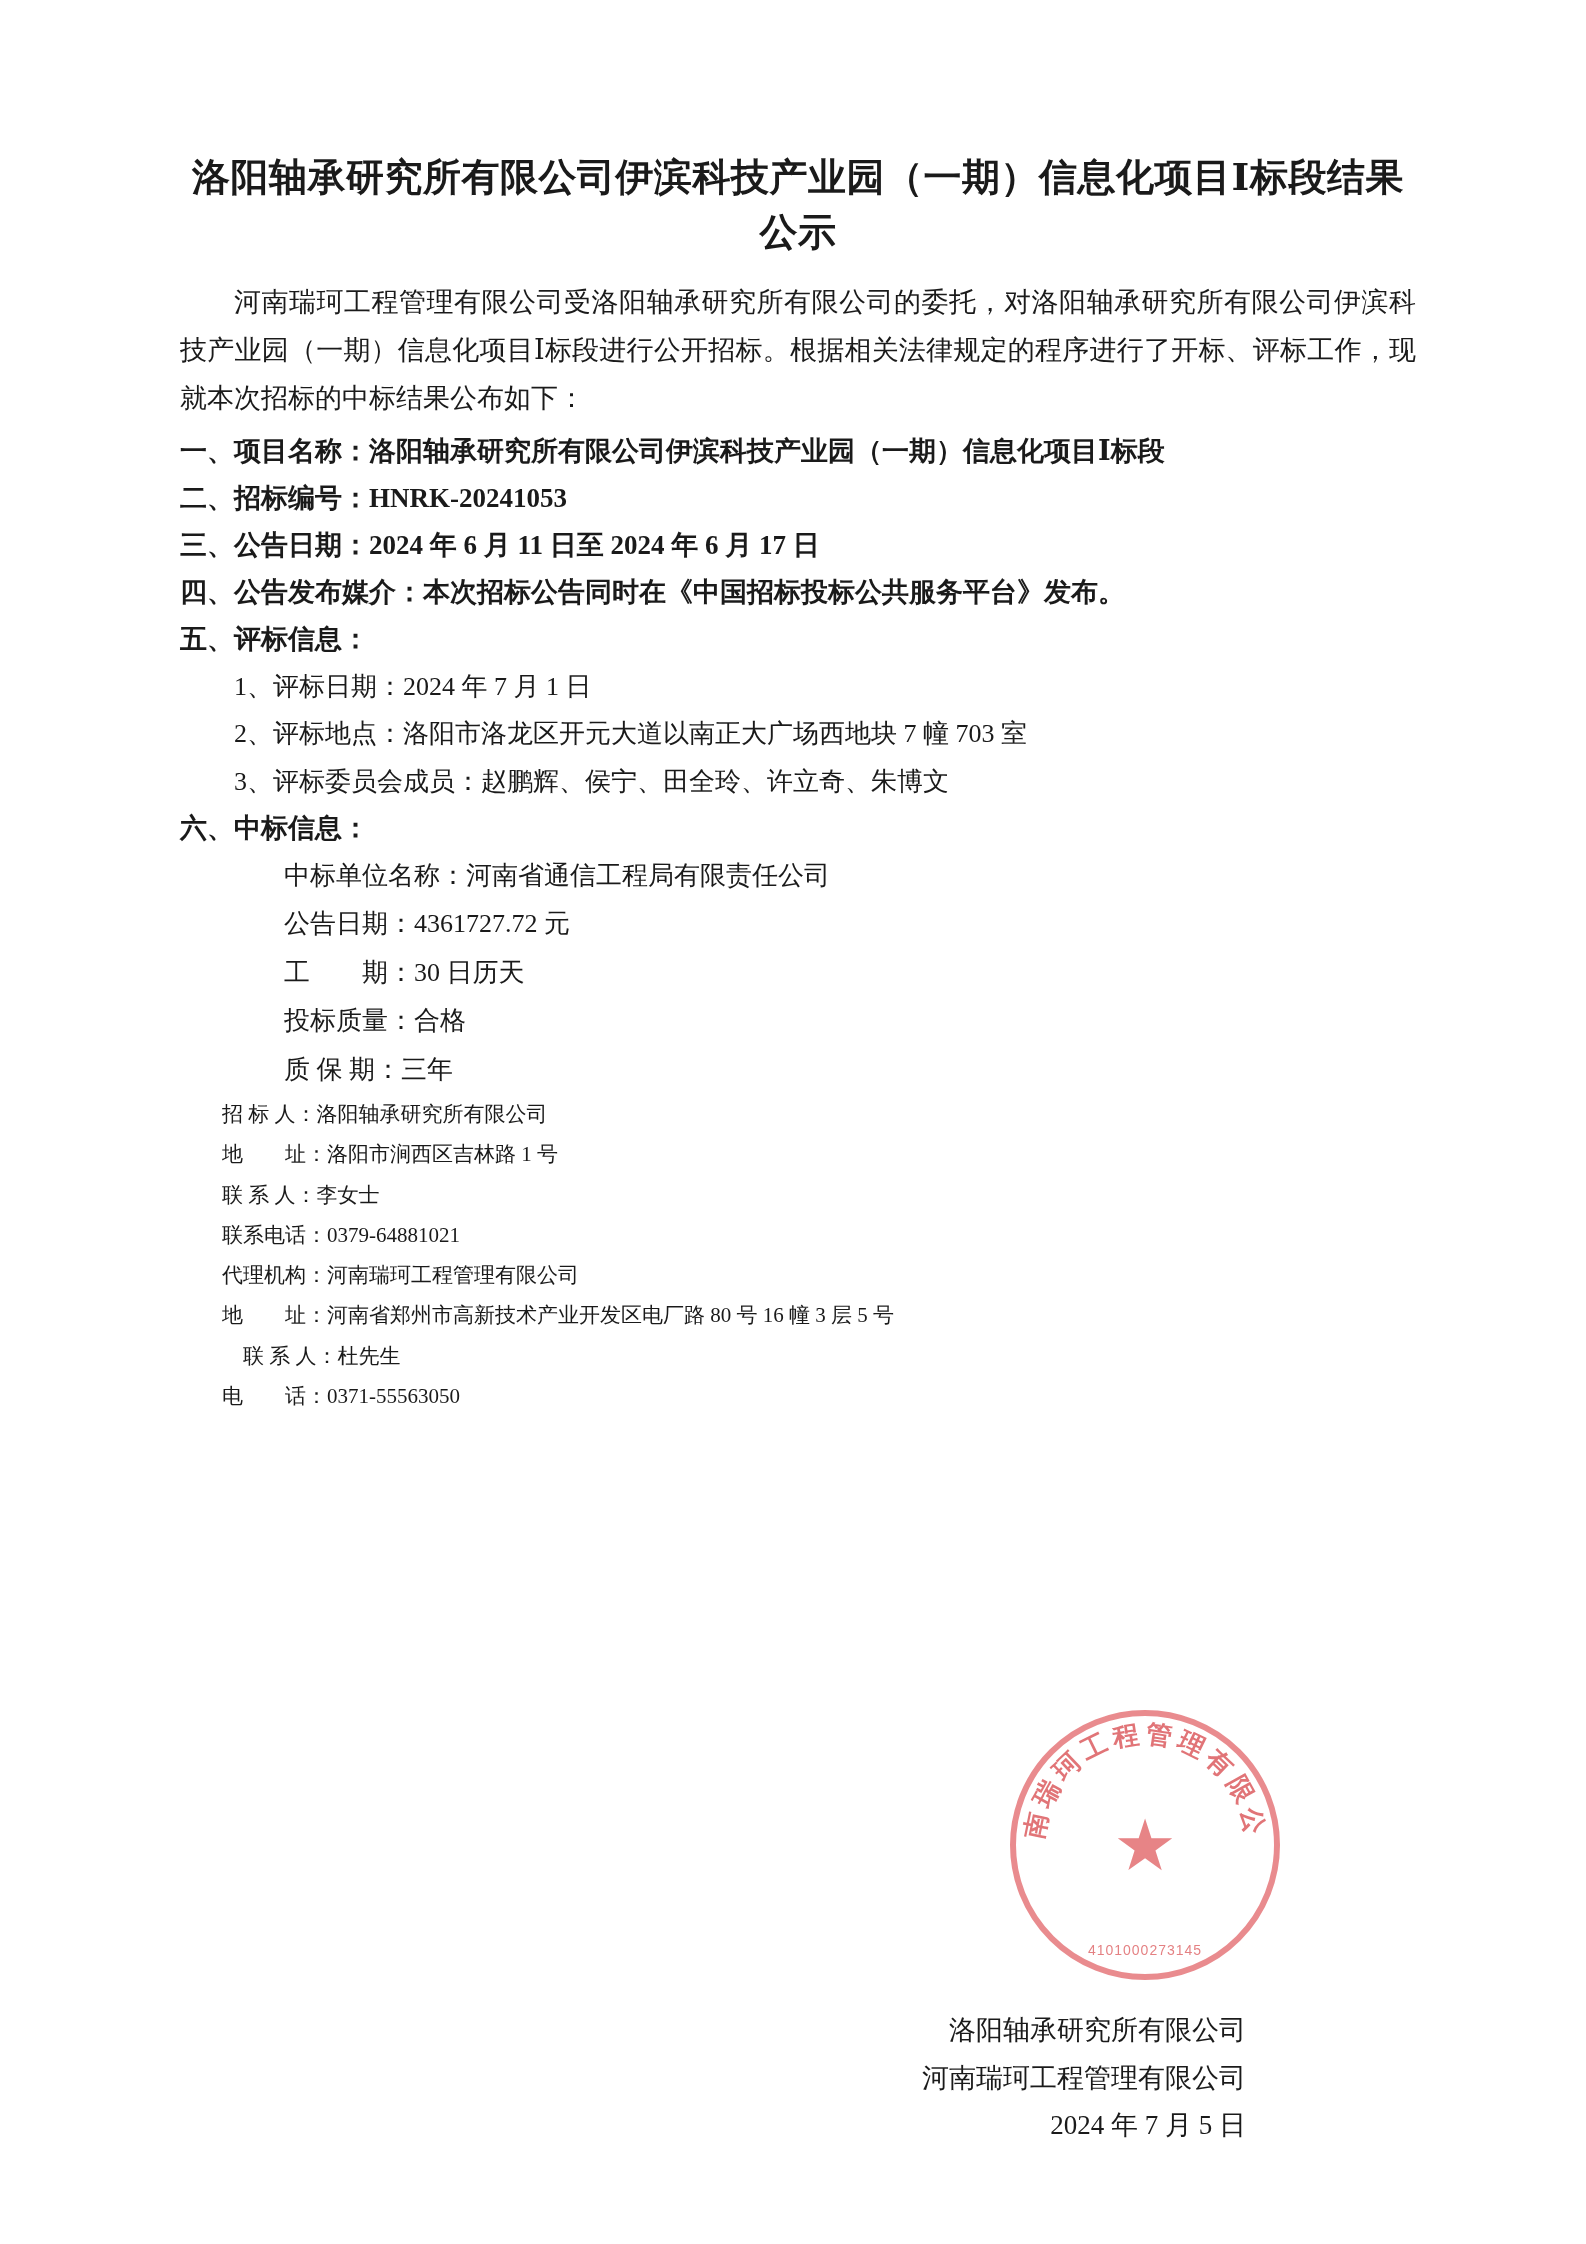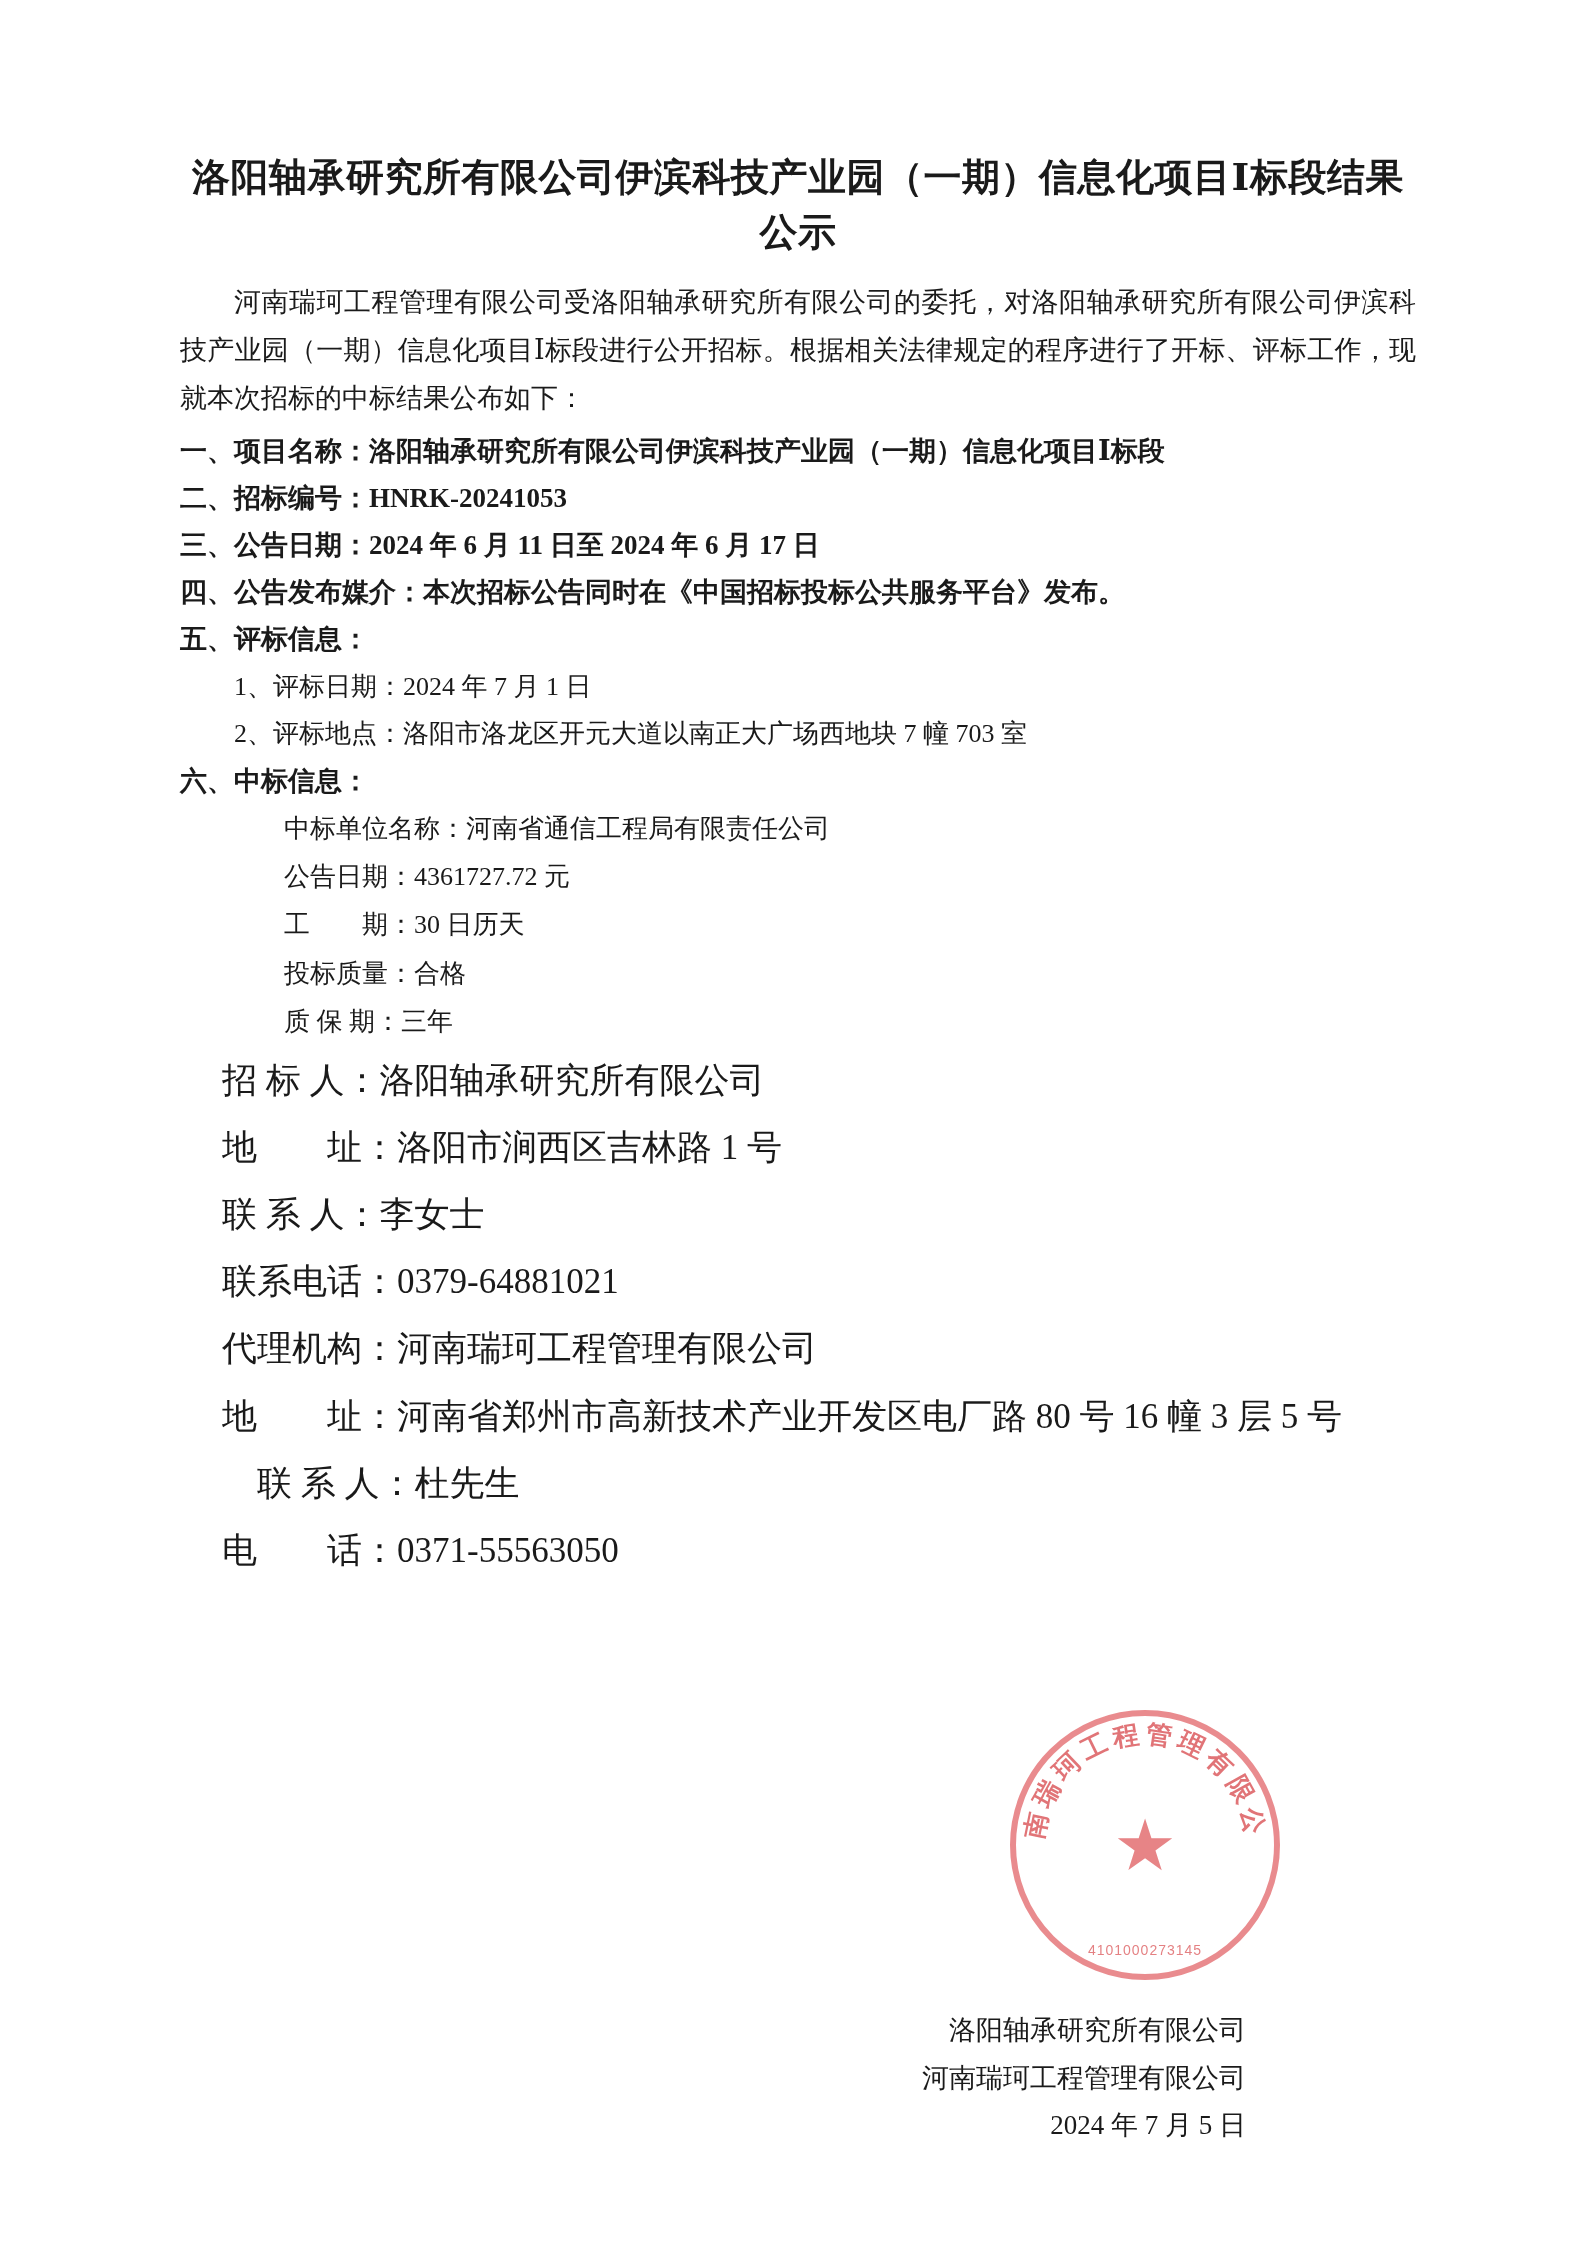--- a/index.html
+++ b/index.html
@@ -63,21 +63,21 @@
     margin: 0;
     padding-left: 54px;
   }
   .bid-item {
     font-size: 26px;
     line-height: 1.86;
     margin: 0;
     padding-left: 104px;
   }
   .contact-item {
-    font-size: 35px;
+    font-size: 21px;
     line-height: 1.92;
     margin: 0;
     padding-left: 42px;
   }
   .signature {
     position: absolute;
     right: 170px;
     bottom: 0;
     text-align: right;
   }
@@ -166,20 +166,21 @@
     <span class="lbl">三、公告日期：</span><span class="val">2024 年 6 月 11 日至 2024 年 6 月 17 日</span>
   </p>
 
   <p class="section-line">
     <span class="lbl">四、公告发布媒介：</span><span class="val">本次招标公告同时在《中国招标投标公共服务平台》发布。</span>
   </p>
 
   <p class="heading-only">五、评标信息：</p>
   <p class="sub-item">1、评标日期：2024 年 7 月 1 日</p>
   <p class="sub-item">2、评标地点：洛阳市洛龙区开元大道以南正大广场西地块 7 幢 703 室</p>
+  <p class="sub-item">3、评标委员会成员：赵鹏辉、侯宁、田全玲、许立奇、朱博文</p>
 
   <p class="heading-only">六、中标信息：</p>
   <p class="bid-item">
     <span>中标单位名称：</span><span>河南省通信工程局有限责任公司</span>
   </p>
   <p class="bid-item">
     <span>公告日期：</span><span>4361727.72 元</span>
   </p>
   <p class="bid-item">
     <span>工　　期：</span><span>30 日历天</span>

